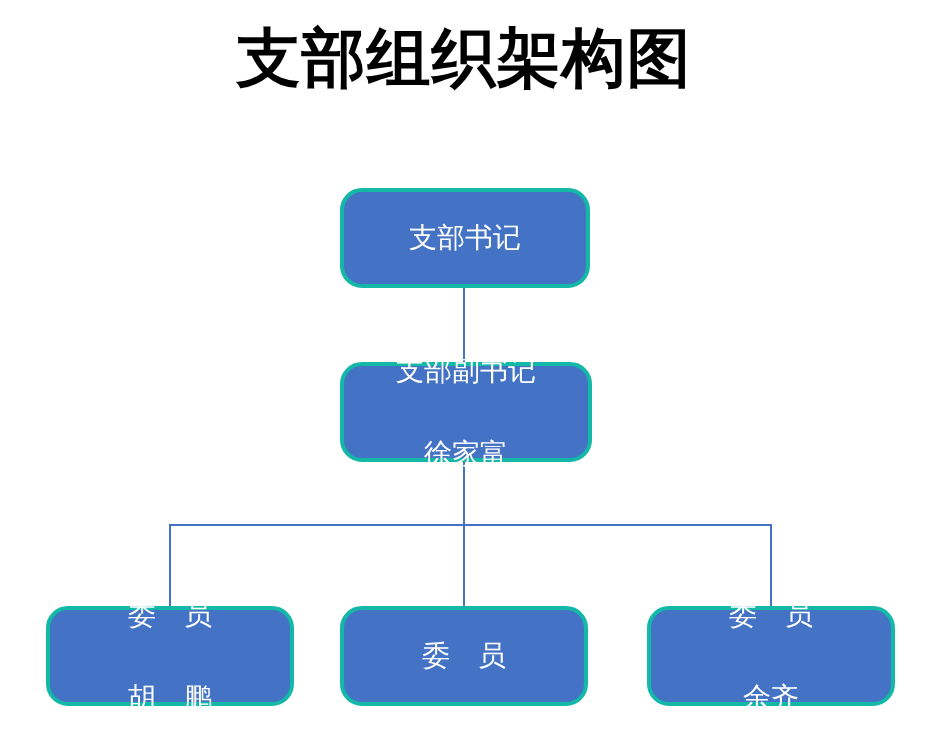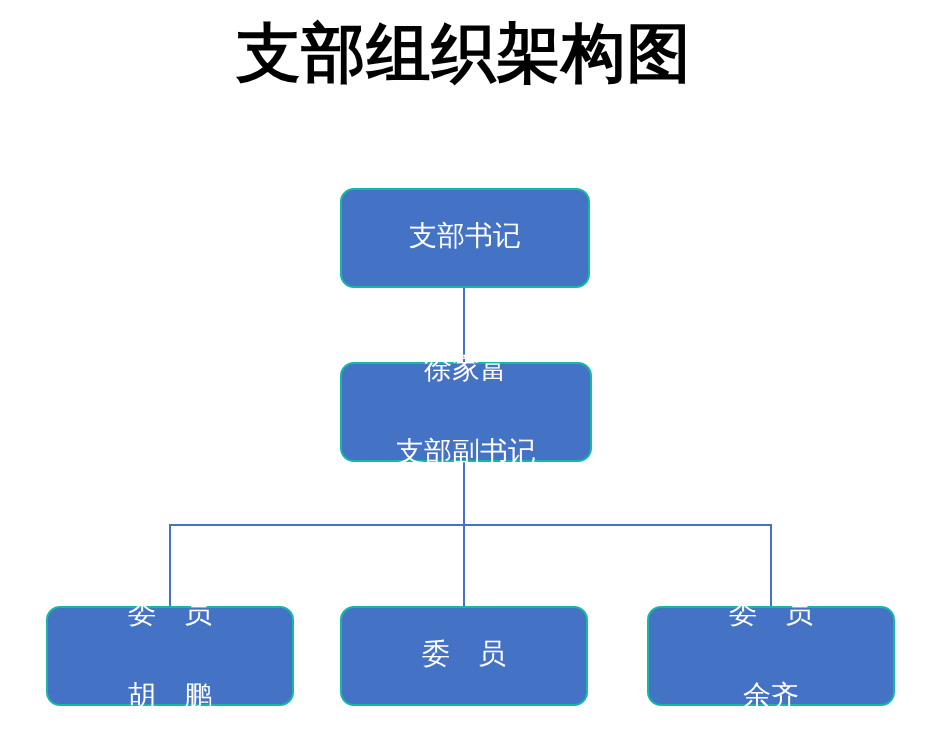--- a/index.html
+++ b/index.html
@@ -6,41 +6,41 @@
     margin: 0;
     padding: 0;
     background: #ffffff;
   }
   .canvas {
     position: relative;
     width: 928px;
     height: 750px;
     background: #ffffff;
     overflow: hidden;
-    font-family: Liberation Mono, monospace;
+    font-family: Liberation Sans, sans-serif;
   }
   .chart-title {
     position: absolute;
     top: 20px;
     left: 0;
     width: 100%;
     margin: 0;
     text-align: center;
     font-size: 64px;
     line-height: 76px;
     font-weight: 700;
     color: #000000;
     letter-spacing: 1px;
   }
   .node {
     position: absolute;
     box-sizing: border-box;
     background: #4472C4;
-    border: 2px solid #14b8a6;
-    border-radius: 14px;
+    border: 4px solid #14b8a6;
+    border-radius: 22px;
     color: #ffffff;
     display: flex;
     flex-direction: column;
     align-items: center;
     justify-content: center;
     text-align: center;
     font-size: 28px;
     line-height: 40px;
     z-index: 2;
     gap: 43px;
@@ -72,22 +72,22 @@
   <div class="connector conn-v2"></div>
   <div class="connector conn-h"></div>
   <div class="connector conn-stub-l"></div>
   <div class="connector conn-stub-r"></div>
 
   <div class="node node-secretary">
     <span>支部书记</span>
   </div>
 
   <div class="node node-deputy">
+    <span>支部副书记</span>
     <span>徐家富</span>
-    <span>支部副书记</span>
   </div>
 
   <div class="node node-member-1">
     <span>委　员</span>
     <span>胡　鹏</span>
   </div>
 
   <div class="node node-member-2">
     <span>委　员</span>
   </div>

